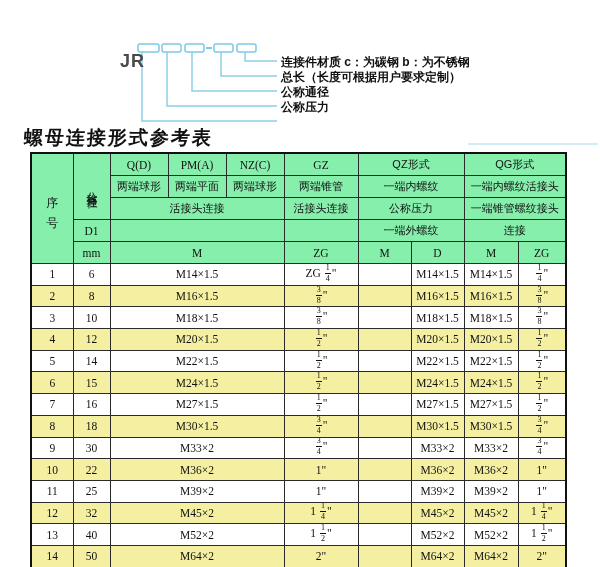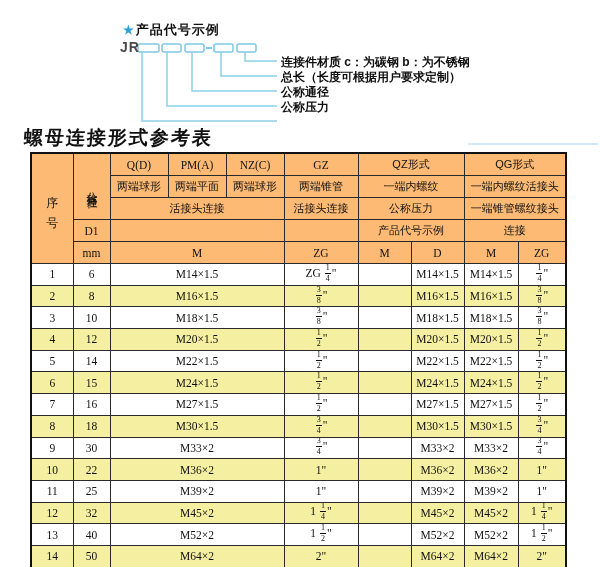--- a/index.html
+++ b/index.html
@@ -5,37 +5,37 @@
   html,body{margin:0;padding:0;background:#fff;}
   #page{position:relative;width:600px;height:567px;background:#ffffff;overflow:hidden;
         font-family:"Liberation Sans",sans-serif;color:#111;}
 
   
   #diagram{position:absolute;left:0;top:0;width:600px;height:150px;}
   #diagram svg{position:absolute;left:0;top:0;}
   .diag-title{position:absolute;left:123px;top:21px;font-size:13px;font-weight:bold;
               letter-spacing:1px;white-space:nowrap;}
   .diag-title .star{color:#29a3dc;font-size:12px;margin-right:1px;}
-  .jr{position:absolute;left:120px;top:39px;font-size:14px;font-weight:bold;color:#4a4a4a;
+  .jr{position:absolute;left:120px;top:51px;font-size:18px;font-weight:bold;color:#4a4a4a;
       letter-spacing:1px;}
   .diag-label{position:absolute;left:281px;font-size:12px;font-weight:bold;white-space:nowrap;
               line-height:14px;}
 
   
   .tbl-title{position:absolute;left:24px;top:125px;font-size:19px;font-weight:bold;
              font-family:"Liberation Serif",serif;letter-spacing:2px;transform:skewX(-4deg);
              white-space:nowrap;}
 
   
   #reftable{position:absolute;left:30px;top:152px;width:535px;border-collapse:collapse;
             table-layout:fixed;}
   #reftable th,#reftable td{border:1px solid #2a2a2a;padding:0;text-align:center;
             vertical-align:middle;overflow:hidden;}
   #reftable{border:2px solid #111;}
-  #reftable thead th{background:#fdba74;font-weight:normal;font-size:11px;height:21px;}
+  #reftable thead th{background:#86efac;font-weight:normal;font-size:11px;height:21px;}
   #reftable thead th.unit{font-family:"Liberation Serif",serif;font-size:11.5px;}
   #reftable tbody td{height:20.7px;font-family:"Liberation Serif",serif;font-size:11.5px;
             background:#ffffff;}
   #reftable tbody tr.alt td{background:#f4efa1;}
   .vtext{writing-mode:vertical-lr;text-orientation:upright;display:inline-block;
          line-height:1;}
   .vt-seq{letter-spacing:22px;font-size:12px;}
   .vt-dn{letter-spacing:2px;font-size:11px;}
   .frac{display:inline-flex;flex-direction:column;vertical-align:middle;line-height:1;
         font-size:8px;margin:0 1px;position:relative;top:-1px;}
@@ -63,23 +63,20 @@
       </g>
 
       <g stroke="#8fd0e8" fill="none" stroke-width="1.5">
         <polyline points="245,52 245,61 277,61"></polyline>
         <polyline points="221,52 221,76 277,76"></polyline>
         <polyline points="192,52 192,91 277,91"></polyline>
         <polyline points="167,52 167,106 277,106"></polyline>
         <polyline points="142,52 142,121 277,121"></polyline>
       </g>
     </svg>
-    <div class="diag-title">
-      <span class="star">★</span><span>产品代号示例</span>
-    </div>
     <div class="jr">JR</div>
     <div class="diag-label" style="top:70px;">总长（长度可根据用户要求定制）</div>
     <div class="diag-label" style="top:55px;">连接件材质  c：为碳钢  b：为不锈钢</div>
     <div class="diag-label" style="top:85px;">公称通径</div>
     <div class="diag-label" style="top:100px;">公称压力</div>
   </div>
 
   <div class="tbl-title">螺母连接形式参考表</div>
   <div class="artifact"></div>
 
@@ -118,21 +115,21 @@
       <tr>
         <th colspan="3">活接头连接</th>
         <th>活接头连接</th>
         <th colspan="2">公称压力</th>
         <th colspan="2">一端锥管螺纹接头</th>
       </tr>
       <tr>
         <th class="unit">D1</th>
         <th colspan="3"></th>
         <th></th>
-        <th colspan="2">产品代号示例</th>
+        <th colspan="2">一端外螺纹</th>
         <th colspan="2">连接</th>
       </tr>
       <tr>
         <th class="unit">mm</th>
         <th class="unit" colspan="3">M</th>
         <th class="unit">ZG</th>
         <th class="unit">M</th>
         <th class="unit">D</th>
         <th class="unit">M</th>
         <th class="unit">ZG</th>

